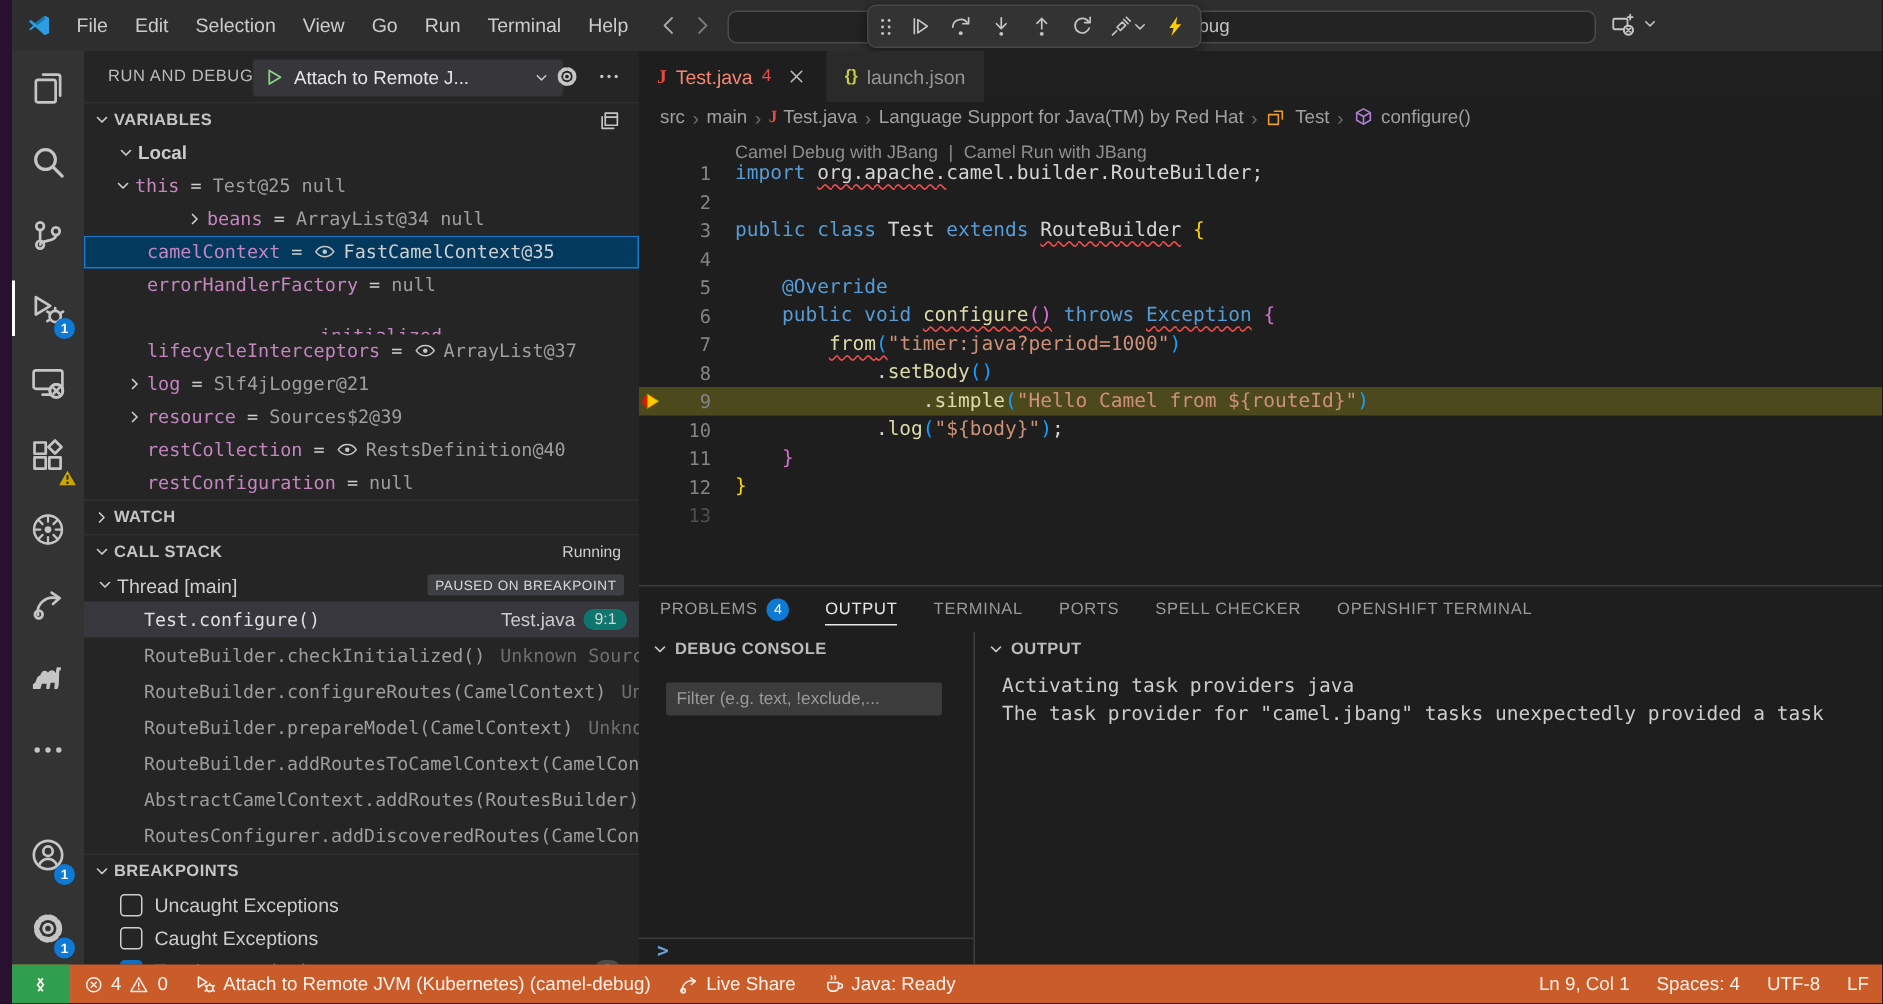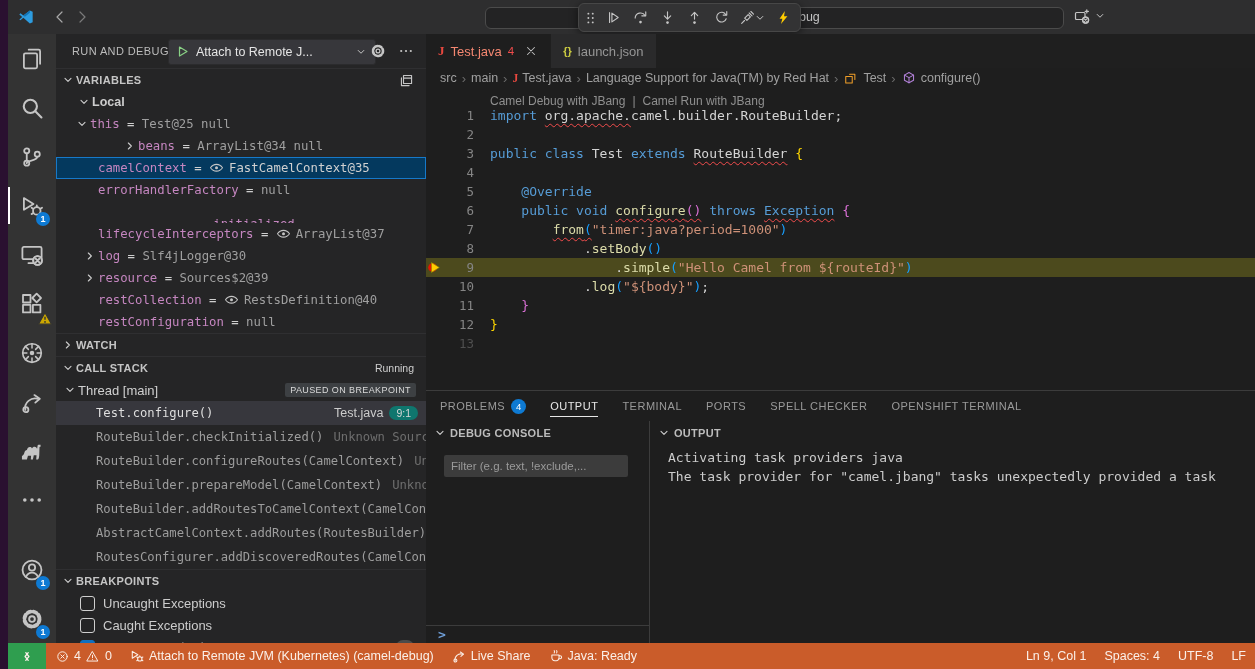--- a/index.html
+++ b/index.html
@@ -153,20 +153,30 @@
 <div id="app">
   <div id="sliver"></div>
 
   <div id="titlebar">
     <span id="logo" class="ic">
         <svg width="22" height="22" viewBox="0 0 24 24">
           <path fill="#2d9ce0" d="M17.8 2.2 22 4.2v15.6l-4.2 2L8 13.3l-4.3 3.4L2 15.8l4.3-3.8L2 8.2l1.7-1.9L8 9.7z"></path>
           <path fill="#1274b5" d="M17.8 2.2 8 9.7l2.3 2.1 7.5-6z"></path>
         </svg>
       </span>
+    <div id="menubar">
+        <div class="menu-item">File</div>
+        <div class="menu-item">Edit</div>
+        <div class="menu-item">Selection</div>
+        <div class="menu-item">View</div>
+        <div class="menu-item">Go</div>
+        <div class="menu-item">Run</div>
+        <div class="menu-item">Terminal</div>
+        <div class="menu-item">Help</div>
+      </div>
     <span class="nav ic">
         <svg width="16" height="16" viewBox="0 0 16 16" fill="none" stroke="currentColor" stroke-width="1.2" stroke-linecap="round" stroke-linejoin="round">
           <path d="M10 3 5 8l5 5"></path>
         </svg>
       </span>
     <span class="nav fwd ic">
         <svg width="16" height="16" viewBox="0 0 16 16" fill="none" stroke="currentColor" stroke-width="1.2" stroke-linecap="round" stroke-linejoin="round">
           <path d="M6 3l5 5-5 5"></path>
         </svg>
       </span>
@@ -517,21 +527,21 @@
           <span class="var-val">ArrayList@37</span>
         </div>
         <div class="tree-row" style="padding-left: 26px;">
           <span class="chev-slot">
             <svg width="12" height="12" viewBox="0 0 16 16" fill="none" stroke="currentColor" stroke-width="1.2" stroke-linecap="round" stroke-linejoin="round">
               <path d="M5.8 4 9.8 8l-4 4" stroke-width="1.5"></path>
             </svg>
           </span>
           <span class="var-name">log</span>
           <span class="var-eq"> = </span>
-          <span class="var-val">Slf4jLogger@30</span>
+          <span class="var-val">Slf4jLogger@21</span>
         </div>
         <div class="tree-row" style="padding-left: 26px;">
           <span class="chev-slot">
             <svg width="12" height="12" viewBox="0 0 16 16" fill="none" stroke="currentColor" stroke-width="1.2" stroke-linecap="round" stroke-linejoin="round">
               <path d="M5.8 4 9.8 8l-4 4" stroke-width="1.5"></path>
             </svg>
           </span>
           <span class="var-name">resource</span>
           <span class="var-eq"> = </span>
           <span class="var-val">Sources$2@39</span>

